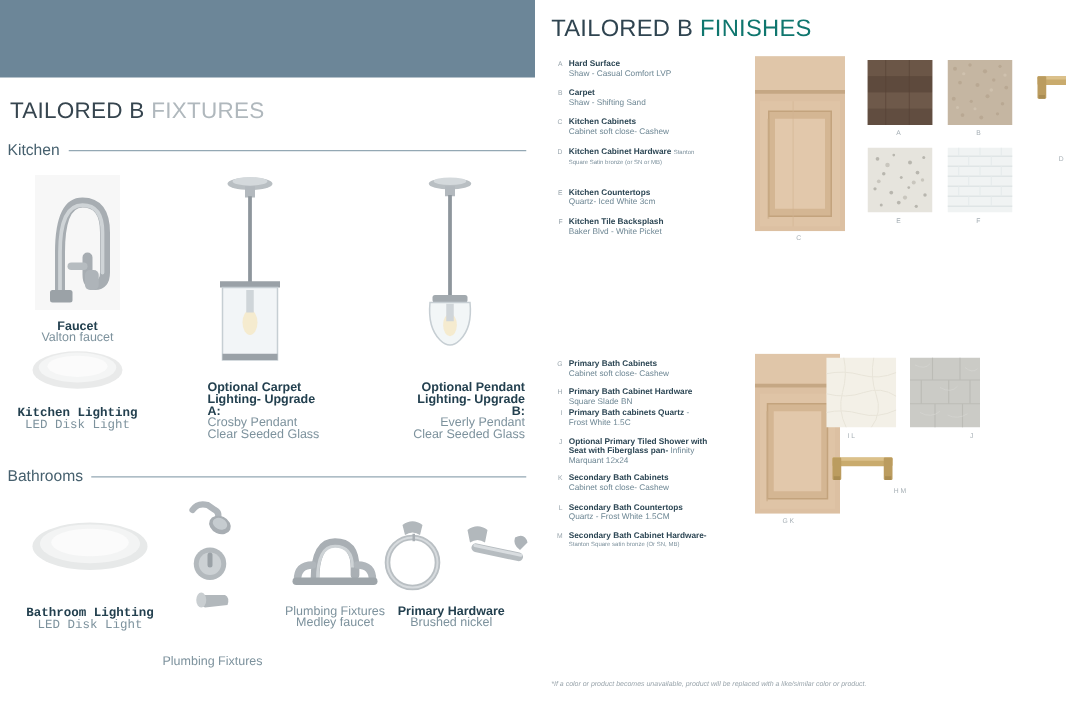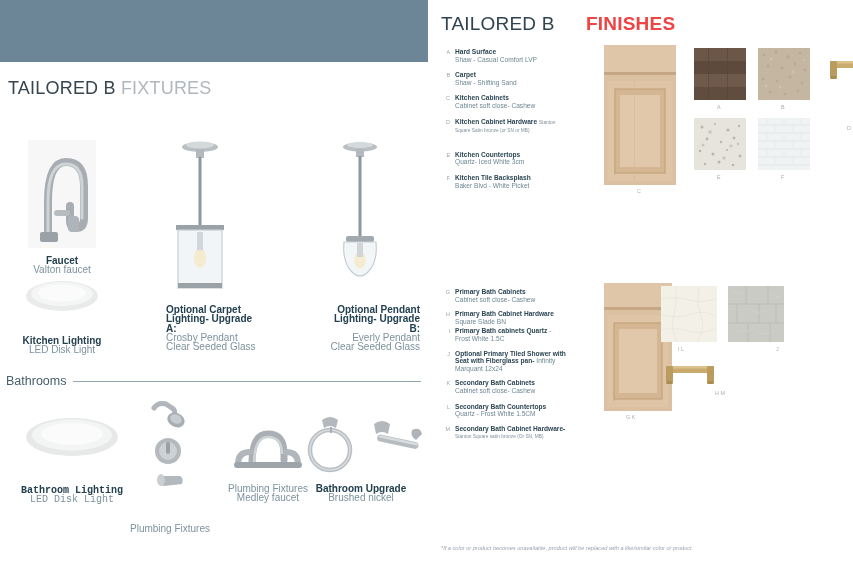--- a/index.html
+++ b/index.html
@@ -44,21 +44,21 @@
 
   .imgbox { position: relative; margin: 0 auto; }
 
   
   .right-col { position: absolute; left: 428px; top: 0; width: 425px; height: 569px; }
   .right-title {
     position: absolute; left: 13px; top: 13px;
     font-size: 19px; letter-spacing: .2px; white-space: nowrap;
   }
   .right-title .dark { color: #2f4450; font-weight: 400; }
-  .right-title .grey { color: #ef4444; font-weight: 700; margin-left: 26px; }
+  .right-title .grey { color: #0f766e; font-weight: 400; }
 
   .fin-list { position: absolute; }
   .fin-row { position: relative; display: flex; gap: 5px; align-items: flex-start; }
   .fin-key {
     width: 10px; flex: 0 0 10px; text-align: right;
     font-size: 5.4px; color: #9aa6ae; padding-top: 1px;
   }
   .fin-txt { font-size: 6.6px; line-height: 7.6px; }
   .fin-txt .n { color: #2c4654; font-weight: 700; }
   .fin-txt .d { color: #6e8794; font-weight: 400; }
@@ -81,20 +81,24 @@
 
   <div class="left-col">
 
     <div class="header-band"></div>
 
     <div class="section-title">
       <span class="dark">TAILORED B</span>
       <span class="grey">FIXTURES</span>
     </div>
 
+    <div class="grouphead" style="top:113px;">
+      <span class="lbl">Kitchen</span>
+      <span class="rule"></span>
+    </div>
 
     <div class="prod" style="left:10px; top:140px; width:104px;">
       <div class="imgbox">
         <svg width="104" height="108" viewBox="0 0 104 108">
           <rect x="18" y="0" width="68" height="108" fill="#f7f7f7"></rect>
           <path d="M38 96 L38 62 Q38 22 56 22 Q74 22 74 46 L74 78 Q74 88 66 88 Q60 88 60 80 L60 66" stroke="#a7adb2" stroke-width="8" fill="none" stroke-linecap="round"></path>
           <path d="M38 96 L38 62 Q38 24 56 24 Q72 24 72 46 L72 78" stroke="#cfd4d7" stroke-width="3" fill="none" stroke-linecap="round"></path>
           <rect x="30" y="92" width="18" height="10" rx="2" fill="#9ba2a7"></rect>
           <rect x="44" y="70" width="16" height="6" rx="3" fill="#b6bcc0"></rect>
           <rect x="58" y="76" width="11" height="16" rx="4" fill="#aeb4b9"></rect>
@@ -107,21 +111,21 @@
     </div>
 
     <div class="prod" style="left:10px; top:276px; width:104px;">
       <div class="imgbox">
         <svg width="104" height="40" viewBox="0 0 104 40">
           <ellipse cx="52" cy="20" rx="36" ry="15" fill="#e9eaea"></ellipse>
           <ellipse cx="52" cy="18" rx="31" ry="12" fill="#f4f5f5"></ellipse>
           <ellipse cx="52" cy="17" rx="24" ry="8.5" fill="#fbfbfb"></ellipse>
         </svg>
       </div>
-      <div class="cap" style="margin-top:16px;">
+      <div class="cap" style="margin-top:6px;font-family:Liberation Mono, monospace;">
         <div class="t">Kitchen Lighting</div>
         <div class="s">LED Disk Light</div>
       </div>
     </div>
 
     <div class="prod" style="left:140px; top:140px; width:120px;">
       <div class="imgbox">
         <svg width="120" height="155" viewBox="0 0 120 155">
           <ellipse cx="60" cy="7" rx="18" ry="5" fill="#b9bfc3"></ellipse>
           <ellipse cx="60" cy="5" rx="14" ry="3.5" fill="#d4d9dc"></ellipse>
@@ -219,21 +223,21 @@
           <circle cx="34" cy="38" r="20" fill="none" stroke="#b9bfc3" stroke-width="4.5"></circle>
           <circle cx="34" cy="38" r="20" fill="none" stroke="#d7dbde" stroke-width="1.6"></circle>
           <rect x="34" y="15" width="2" height="6" fill="#a8aeb3"></rect>
           <path d="M78 12 Q86 6 94 12 L92 22 Q86 18 80 22 Z" fill="#b2b8bc"></path>
           <rect x="82" y="22" width="42" height="7" rx="3.5" fill="#b6bcc0" transform="rotate(12 82 22)"></rect>
           <rect x="83" y="23" width="40" height="2.4" rx="1.2" fill="#d9dde0" transform="rotate(12 83 23)"></rect>
           <path d="M116 18 Q124 14 126 22 L120 28 Q114 24 116 18 Z" fill="#aeb4b9"></path>
         </svg>
       </div>
       <div class="cap" style="margin-top:6px;">
-        <div class="t">Bathroom Upgrade</div>
+        <div class="t">Primary Hardware</div>
         <div class="s">Brushed nickel</div>
       </div>
     </div>
   </div>
 
   <div class="right-col">
 
     <div class="right-title">
       <span class="dark">TAILORED B</span>
       <span class="grey">FINISHES</span>

